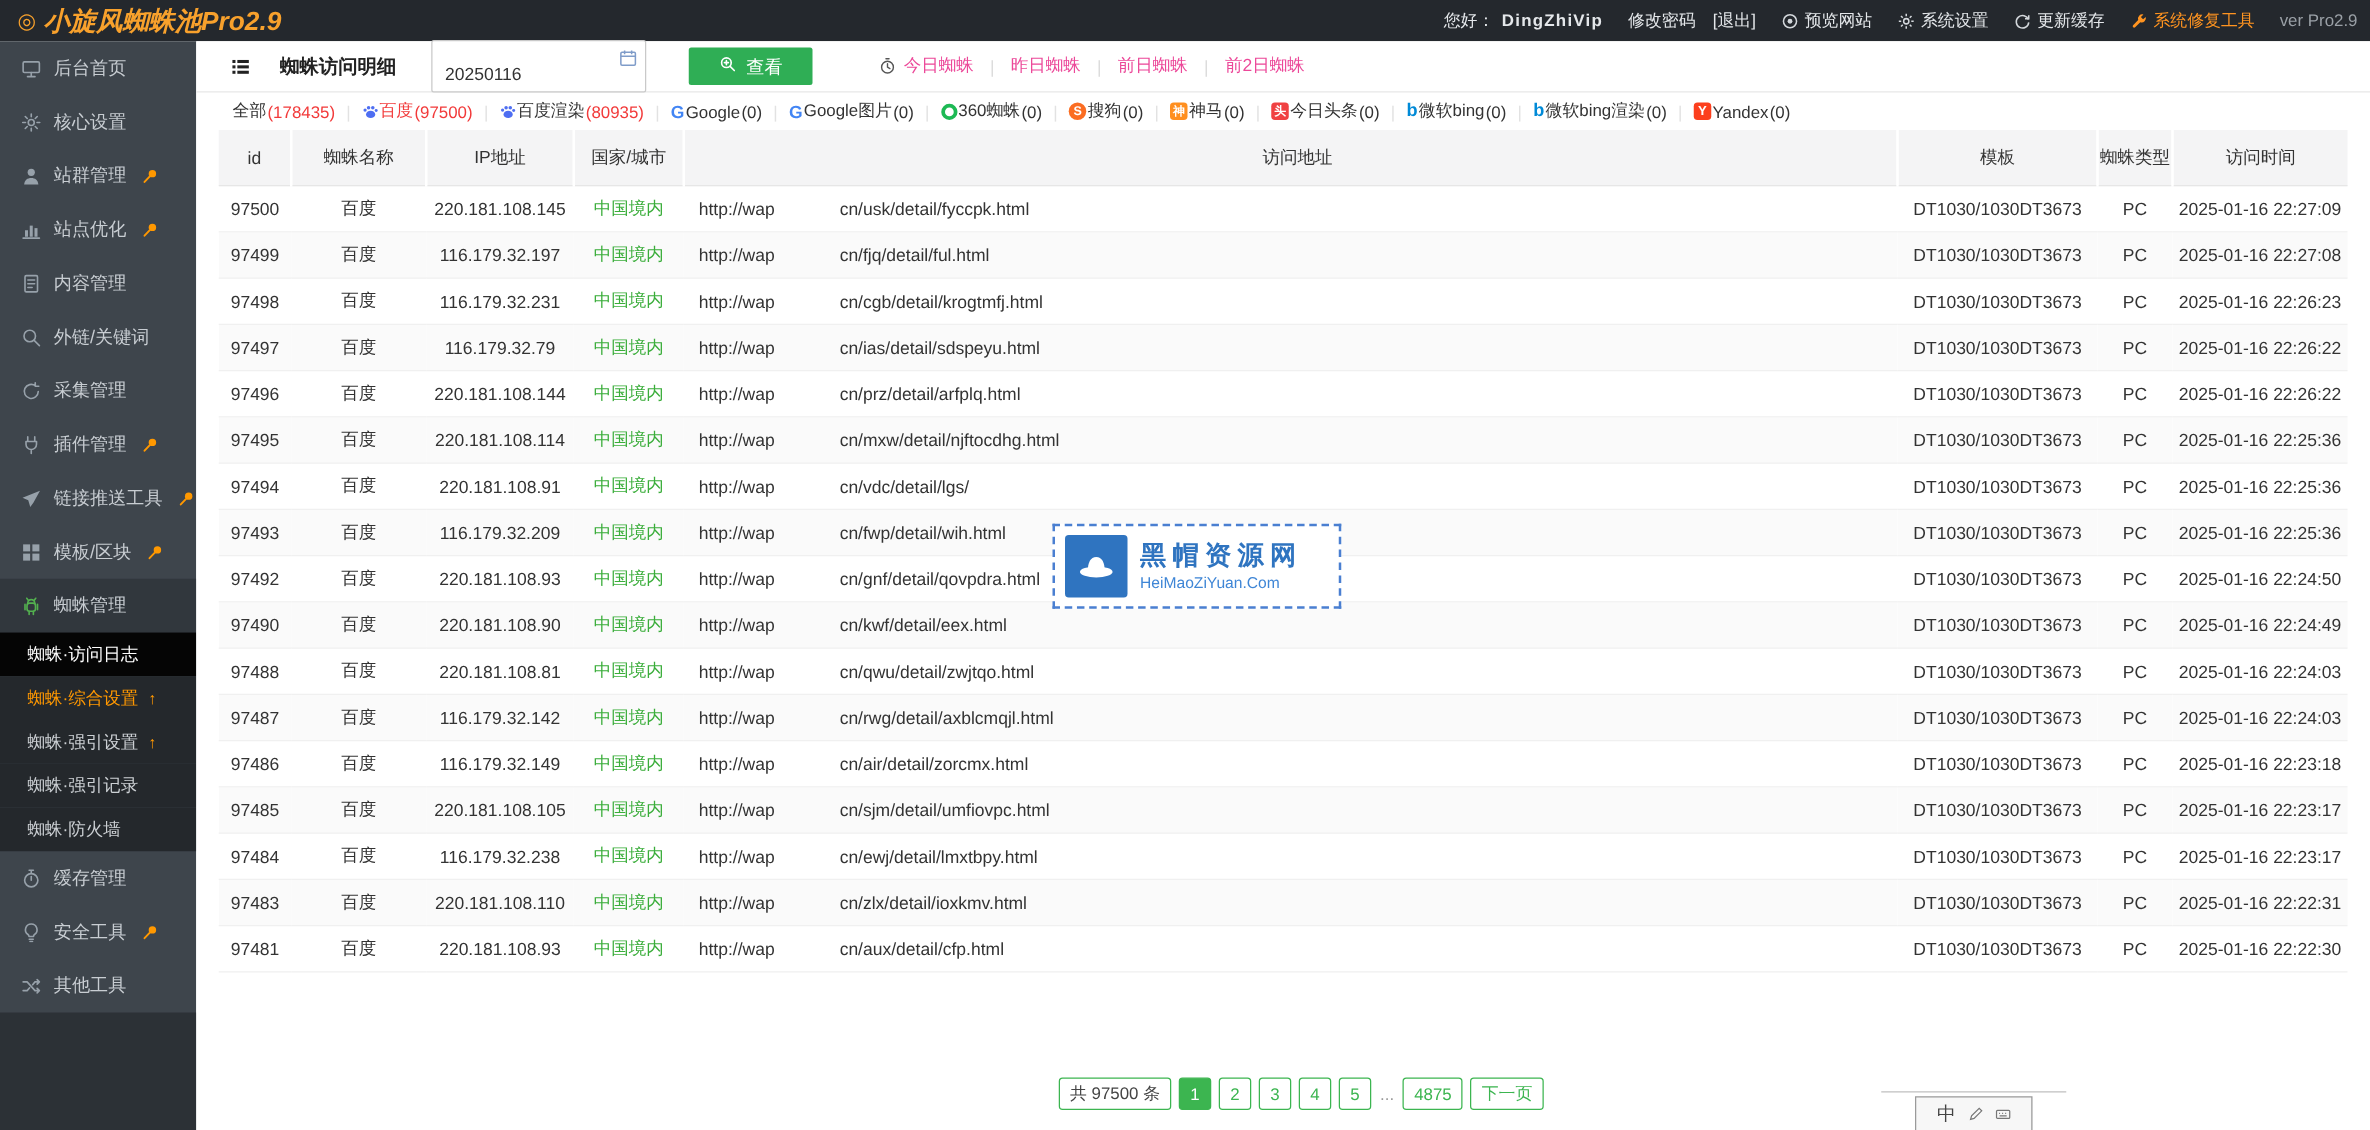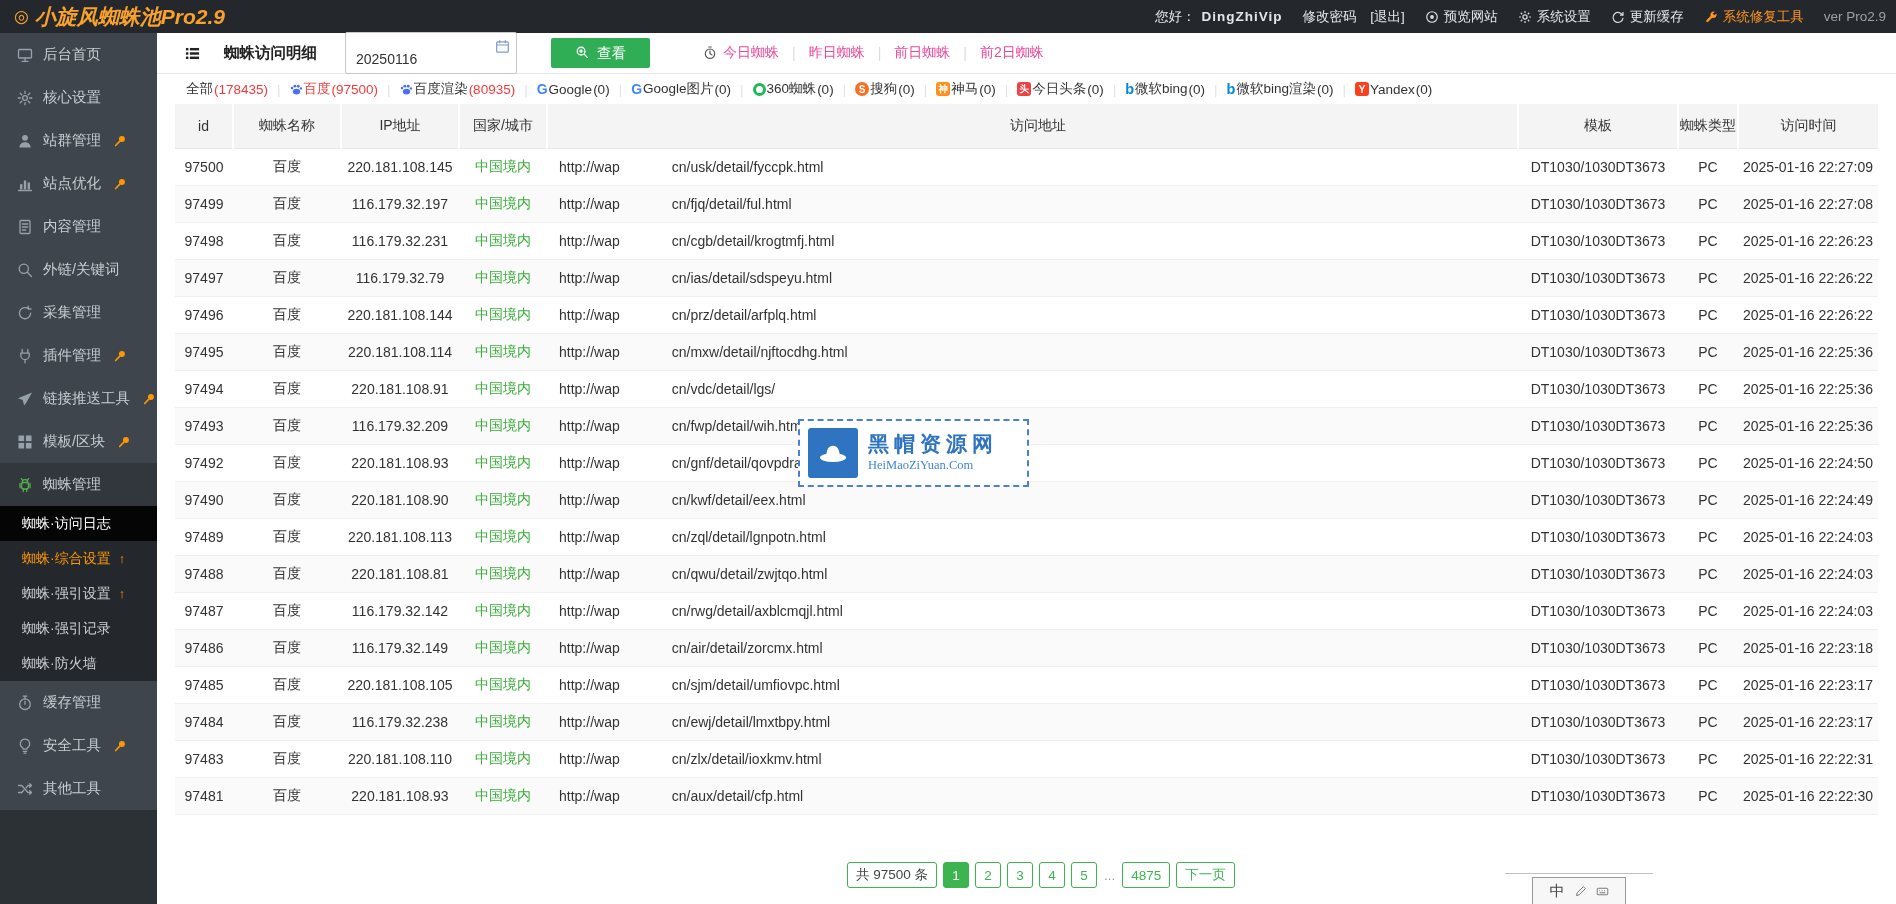--- a/index.html
+++ b/index.html
@@ -90,26 +90,26 @@
   .censor{display:inline-block;width:52px;}
   .country{color:#3aad3a;}
   
   .pager{position:absolute;left:690px;top:829px;display:flex;align-items:center;gap:6px;font-size:13.5px;}
   .pg{min-width:26px;height:26px;box-sizing:border-box;border:1px solid #3cb550;border-radius:3px;color:#3cb550;
       background:#fff;display:flex;align-items:center;justify-content:center;padding:0 8px;cursor:pointer;white-space:nowrap;}
   .pg.info{color:#444;}
   .pg.active{background:#3cb550;color:#fff;}
   .pg.dots{border:none;color:#999;min-width:10px;padding:0 1px;cursor:default;}
   
-  .watermark{position:absolute;left:798px;top:419px;width:211px;height:64px;border:2px dashed #4a7fd1;
+  .watermark{position:absolute;left:842px;top:419px;width:211px;height:64px;border:2px dashed #4a7fd1;
              background:#fff;display:flex;align-items:center;gap:10px;padding:0 8px;box-sizing:content-box;}
   .wm-logo{width:50px;height:50px;background:#2f74c0;border-radius:3px;display:flex;align-items:center;justify-content:center;flex:0 0 50px;}
   .wm-logo svg{width:34px;height:34px;}
   .wm-title{color:#2f74c0;font-size:21px;letter-spacing:5px;font-weight:bold;white-space:nowrap;line-height:1;}
-  .wm-sub{color:#3f86d6;font-size:12.5px;font-family:Liberation Serif, serif;margin-top:4px;white-space:nowrap;}
+  .wm-sub{color:#3f86d6;font-size:12.5px;font-family:Liberation Sans, sans-serif;margin-top:4px;white-space:nowrap;}
   
   .ime{position:absolute;left:1532px;top:877px;width:92px;height:26px;border:1px solid #9a9a9a;
        background:rgba(246,246,246,.92);display:flex;align-items:center;justify-content:center;gap:9px;
        font-size:15px;color:#444;}
   .ime::before{content:"";position:absolute;left:-28px;right:-28px;top:-5px;border-top:1px solid #c0c0c0;}
   .ime::after{content:"";position:absolute;left:-28px;right:-28px;bottom:-5px;border-top:1px solid #c0c0c0;}
   .ime svg{width:13px;height:13px;}
   .ime svg *{stroke:#777;fill:none;stroke-width:1.2;}
 </style>
 </head>
@@ -614,30 +614,20 @@
        <td>97490</td>
        <td>百度</td>
        <td>220.181.108.90</td>
        <td class="country">中国境内</td>
        <td class="url-cell"><span>http://wap</span><span class="censor"></span><span>cn/kwf/detail/eex.html</span></td>
        <td>DT1030/1030DT3673</td>
        <td>PC</td>
        <td>2025-01-16 22:24:49</td>
      </tr>
           <tr>
-       <td>97489</td>
-       <td>百度</td>
-       <td>220.181.108.113</td>
-       <td class="country">中国境内</td>
-       <td class="url-cell"><span>http://wap</span><span class="censor"></span><span>cn/zql/detail/lgnpotn.html</span></td>
-       <td>DT1030/1030DT3673</td>
-       <td>PC</td>
-       <td>2025-01-16 22:24:03</td>
-     </tr>
-          <tr>
        <td>97488</td>
        <td>百度</td>
        <td>220.181.108.81</td>
        <td class="country">中国境内</td>
        <td class="url-cell"><span>http://wap</span><span class="censor"></span><span>cn/qwu/detail/zwjtqo.html</span></td>
        <td>DT1030/1030DT3673</td>
        <td>PC</td>
        <td>2025-01-16 22:24:03</td>
      </tr>
           <tr>

